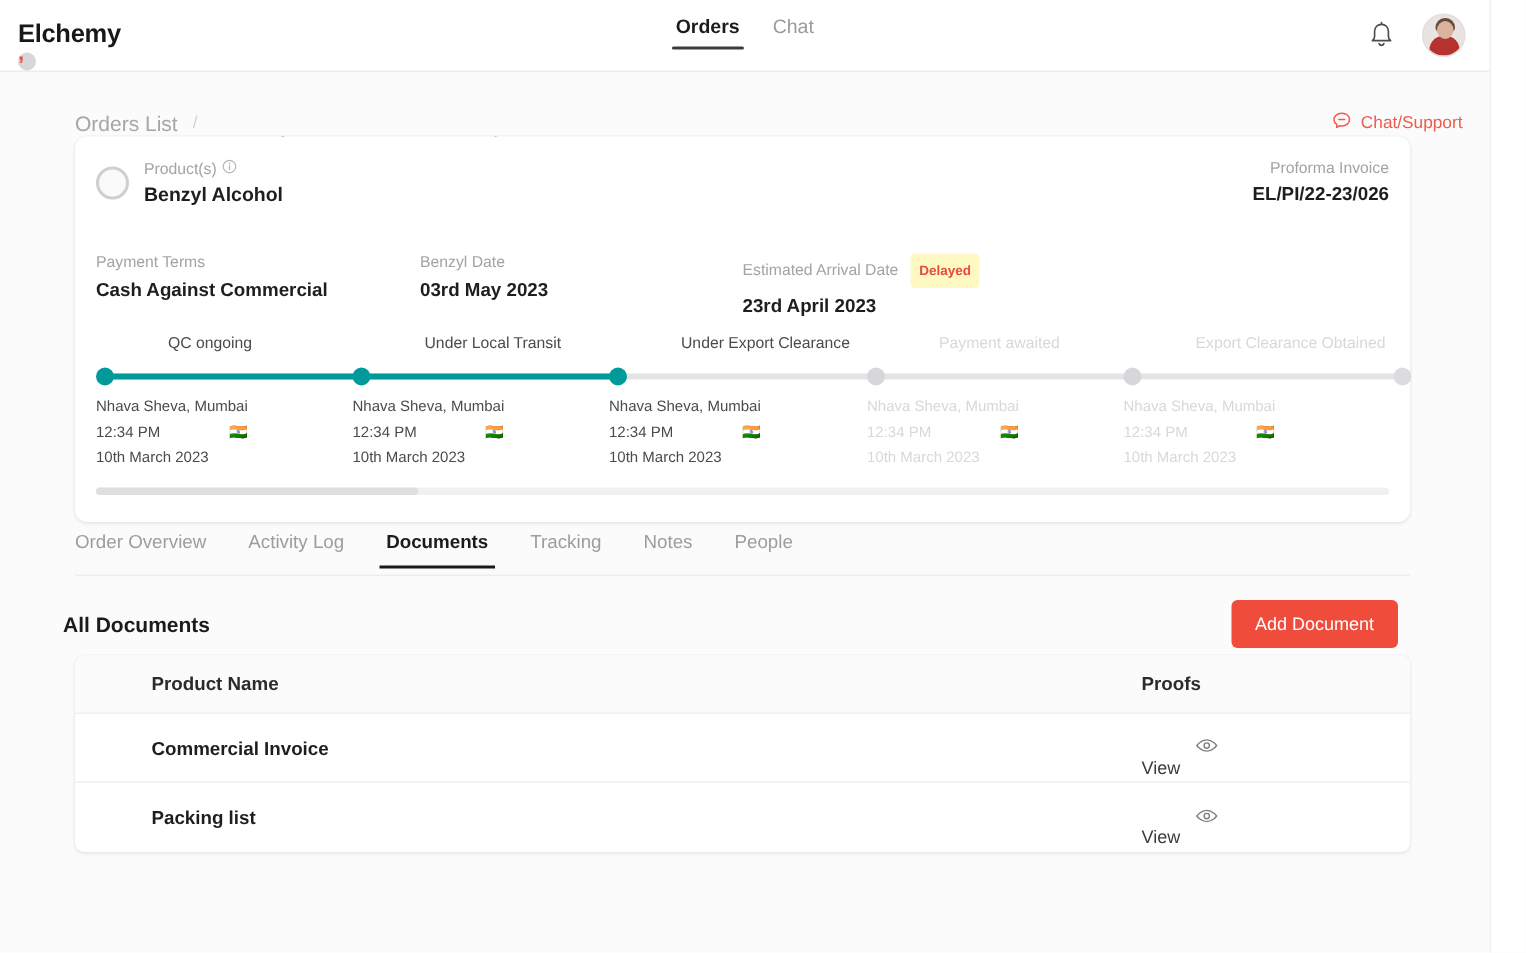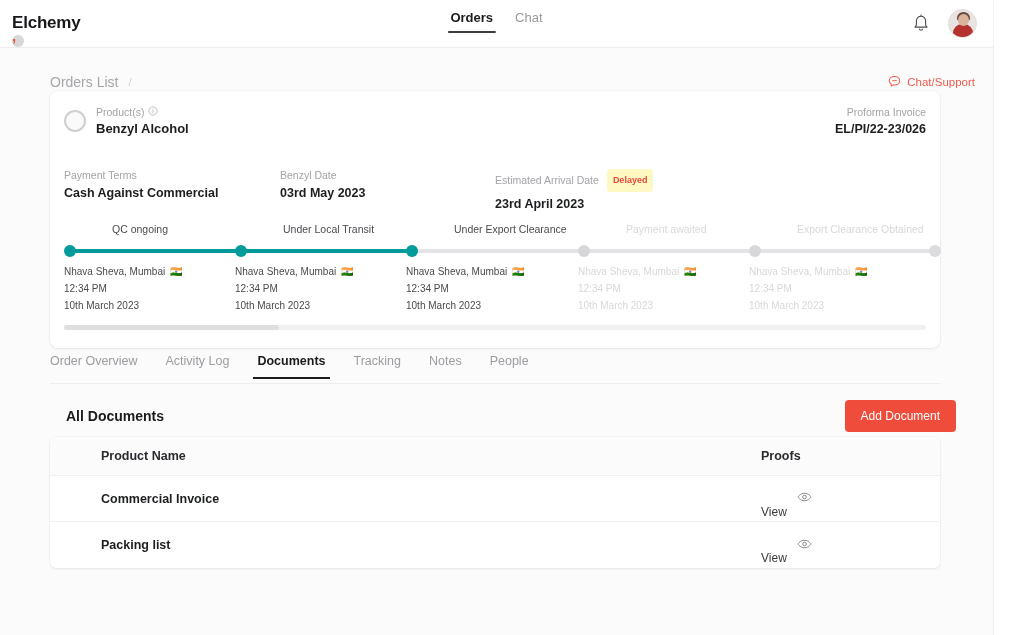--- a/index.html
+++ b/index.html
@@ -111,21 +111,21 @@
   }
   .step { position: absolute; top: 0; width: 175px; }
   .step-title { font-size: 10.5px; color: #4a4b4f; white-space: nowrap; margin-left: 48px; }
   .dot {
     position: absolute; top: 22px; left: 0; width: 12px; height: 12px;
     border-radius: 50%; background: #d7d7da;
   }
   .step.done .dot { background: #009a9a; }
   .step-loc {
     position: absolute; top: 43px; left: 0; font-size: 10px; color: #4a4b4f;
-    white-space: nowrap; display: flex; align-items: flex-end; gap: 5px;
+    white-space: nowrap; display: flex; align-items: flex-end; gap: 5px; flex-direction: column;
   }
   .flag { font-size: 10px; }
   .step-time { position: absolute; top: 60px; left: 0; font-size: 10px; color: #4a4b4f; }
   .step-date { position: absolute; top: 77px; left: 0; font-size: 10px; color: #4a4b4f; }
   .step.pending .step-title,
   .step.pending .step-loc,
   .step.pending .step-time,
   .step.pending .step-date { color: #d8d8db; }
   .edge-dot {
     position: absolute; top: 22px; left: 865px; width: 12px; height: 12px;
@@ -151,21 +151,21 @@
     font-size: 12.5px; color: #9c9ca1; padding-bottom: 10px; cursor: pointer; position: relative;
   }
   .tab.active { color: #1a1b1d; font-weight: bold; }
   .tab.active::after {
     content: ""; position: absolute; left: -4px; right: -4px; bottom: -1px;
     height: 2px; background: #1a1b1d;
   }
 
   
   .doc-head {
-    position: absolute; top: 400px; left: 66px; width: 890px;
+    position: absolute; top: 400px; left: 42px; width: 890px;
     display: flex; align-items: center; justify-content: space-between;
   }
   .doc-title { font-size: 14px; font-weight: bold; color: #1a1b1d; }
   .add-doc {
     background: #ef4c3c; color: #ffffff; font-size: 12px; font-weight: normal;
     border: none; border-radius: 4px; padding: 9px 16px; cursor: pointer;
     font-family: "Liberation Sans", sans-serif;
   }
 
   .table {

